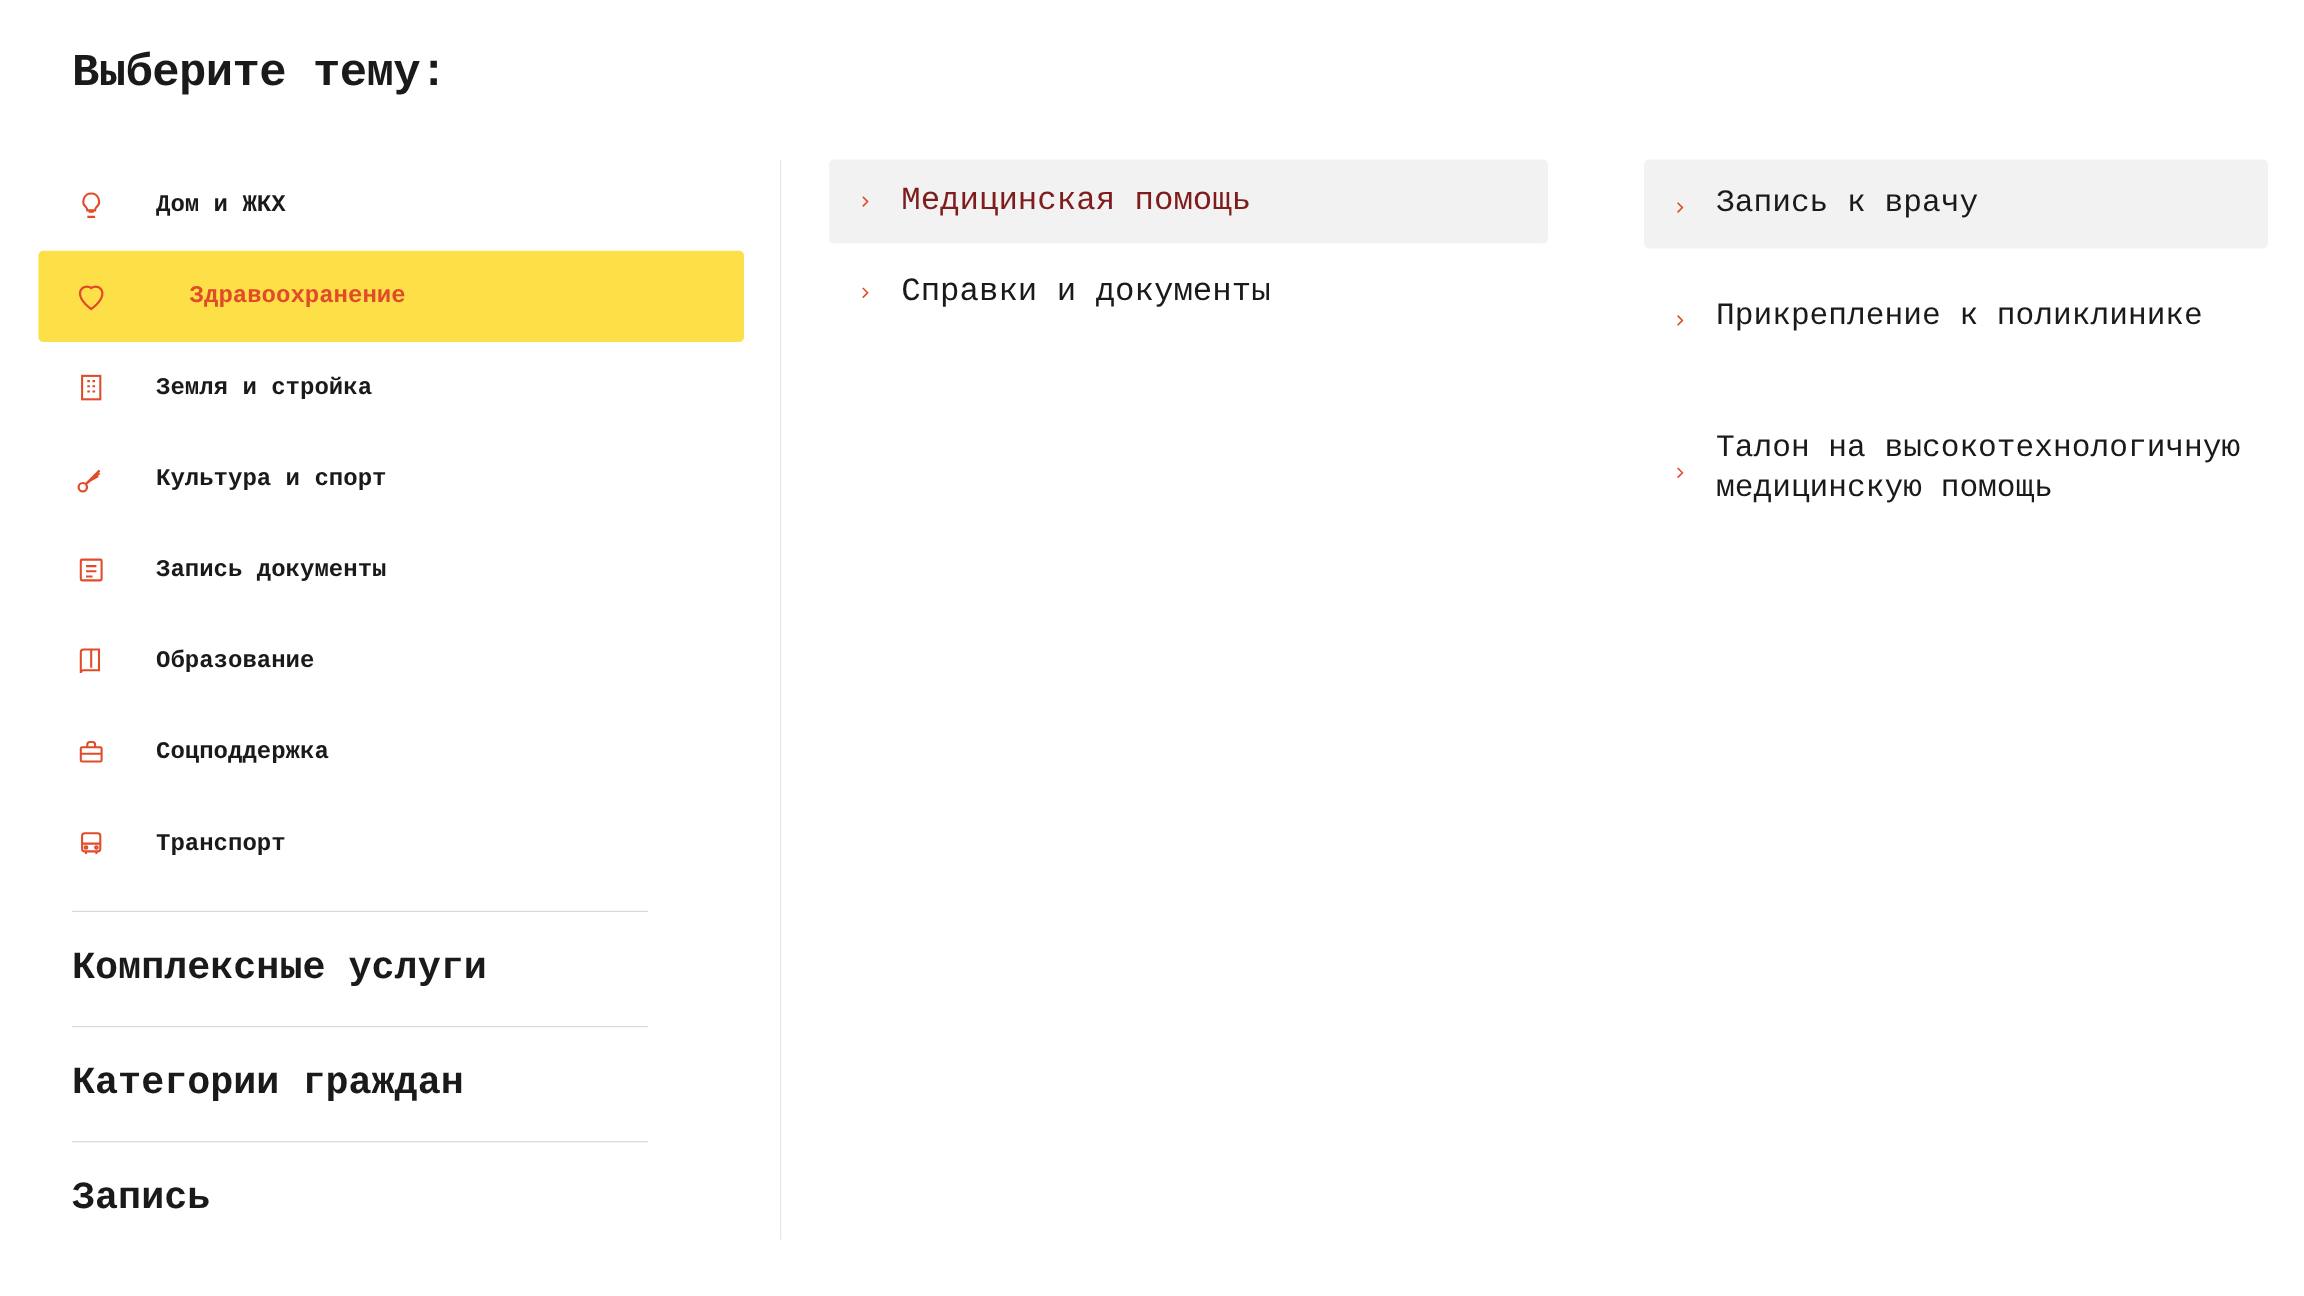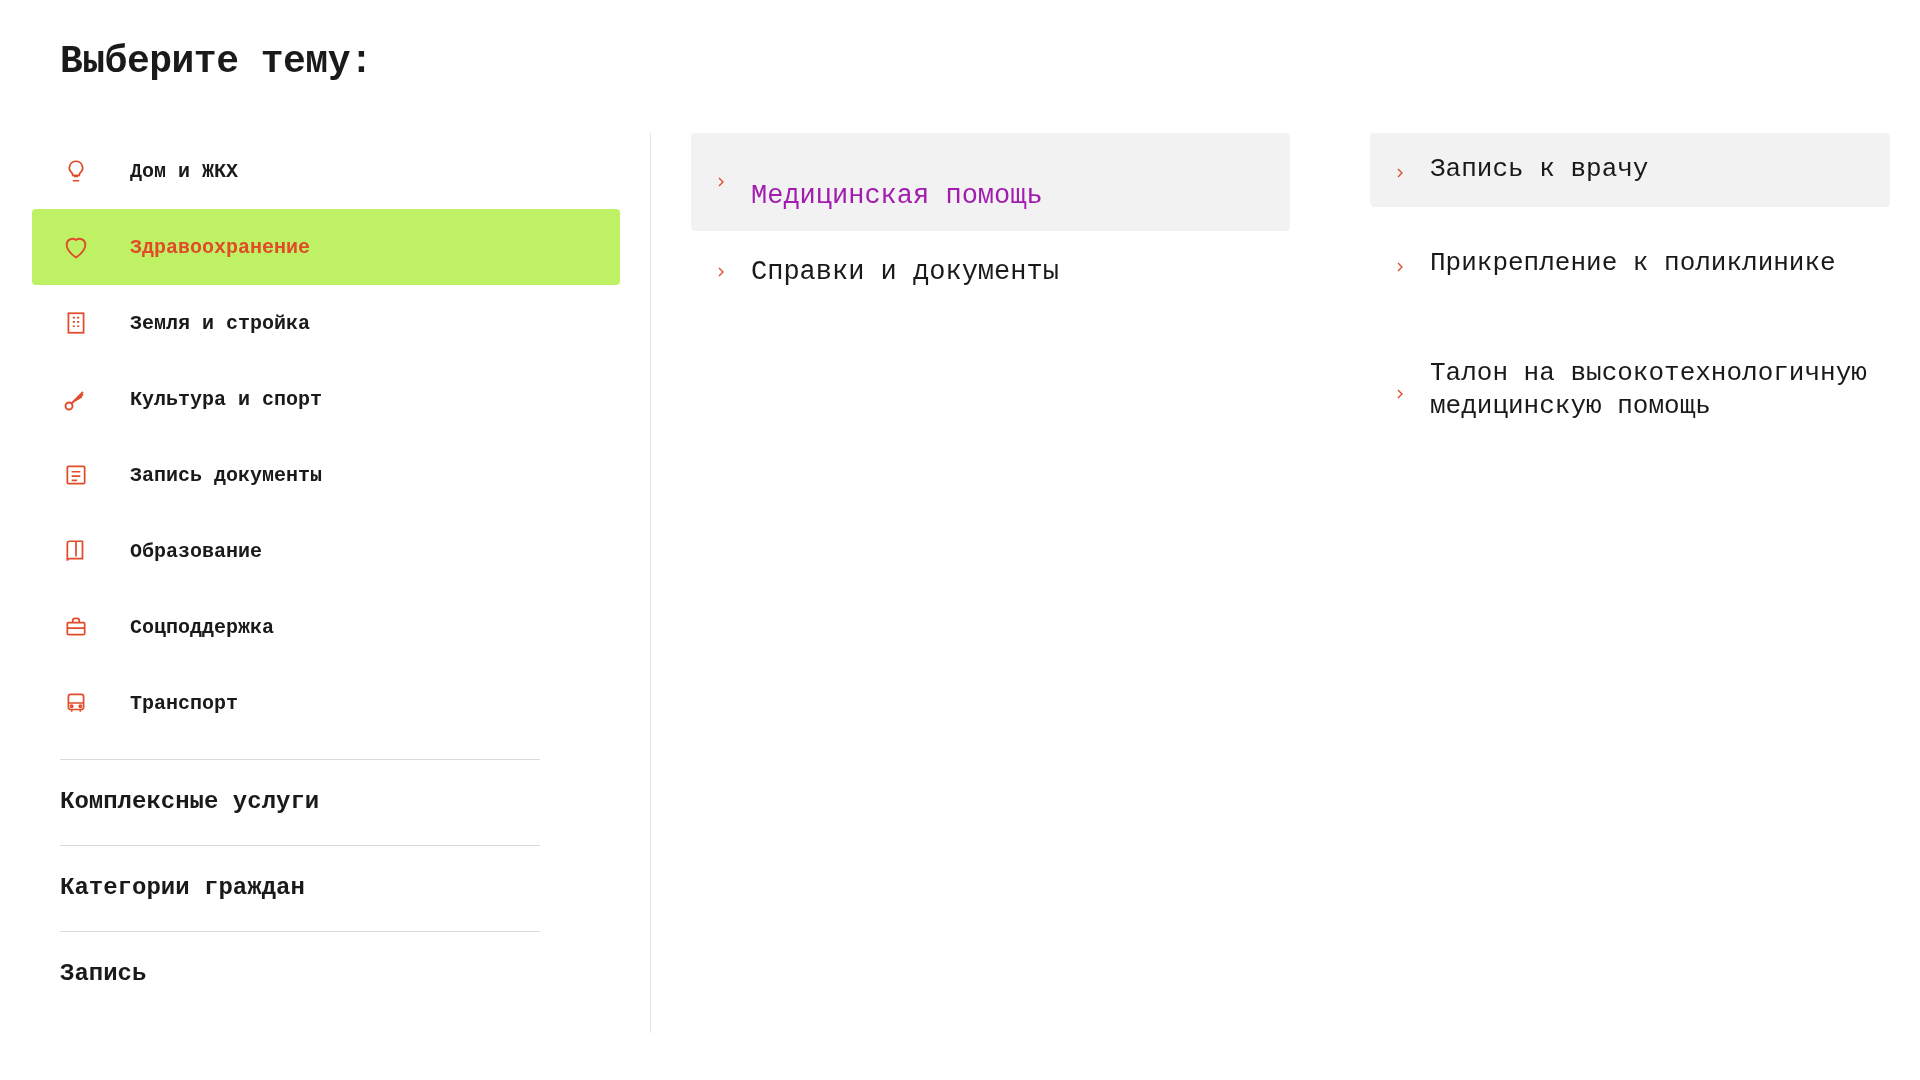--- a/index.html
+++ b/index.html
@@ -47,21 +47,22 @@
   .cat-item {
     display: flex;
     align-items: center;
     padding: 22px 20px 22px 28px;
     border-radius: 4px;
     cursor: pointer;
     margin-left: -28px;
     width: calc(100% + 28px);
   }
   .cat-item.active {
-    background: #bef264;
+    background: #fde047;
+    gap: 28px;
   }
   .cat-item .icon {
     width: 32px;
     height: 32px;
     margin-right: 38px;
     flex-shrink: 0;
     display: flex;
     align-items: center;
     justify-content: center;
   }
@@ -74,21 +75,21 @@
   .cat-item.active .cat-label { color: #e14b2a; }
 
   .sep {
     border: none;
     border-top: 1px solid #d9d9d9;
     margin: 18px 0 0 0;
     width: 480px;
   }
   .extra-item {
     padding: 28px 0 12px 0;
-    font-size: 24px;
+    font-size: 32px;
     font-weight: 600;
     cursor: pointer;
   }
 
   
   .sub-item {
     display: flex;
     align-items: center;
     padding: 20px 22px;
     border-radius: 4px;
@@ -101,21 +102,21 @@
     height: 16px;
     margin-right: 22px;
     flex-shrink: 0;
   }
   .sub-item .chev svg { stroke: #e14b2a; fill: none; stroke-width: 2; }
   .sub-label {
     font-size: 27px;
     font-weight: 500;
     color: #1a1a1a;
   }
-  .sub-item.active.highlight .sub-label { color: #a21caf; margin-top: 28px; }
+  .sub-item.active.highlight .sub-label { color: #7f1d1d; }
 
   .r-item {
     display: flex;
     align-items: center;
     padding: 20px 22px;
     border-radius: 4px;
     cursor: pointer;
     margin-bottom: 36px;
   }
   .r-item.active { background: #f2f2f2; margin-bottom: 20px; }

